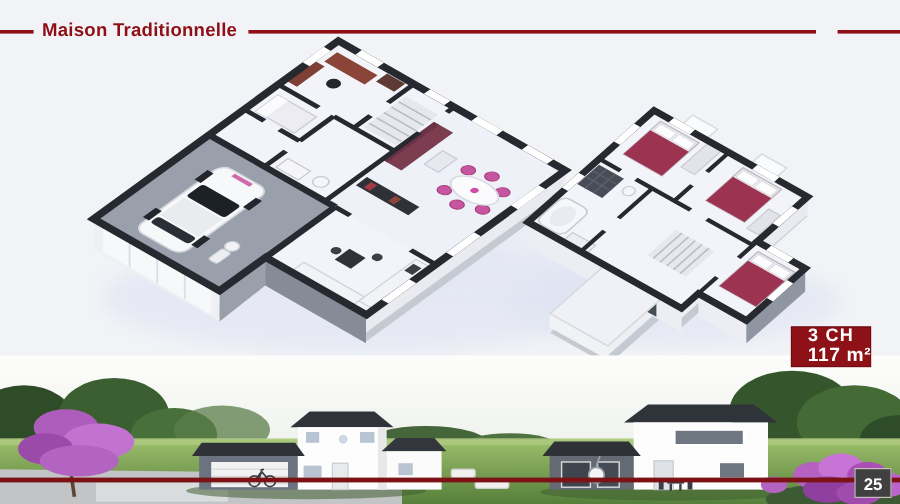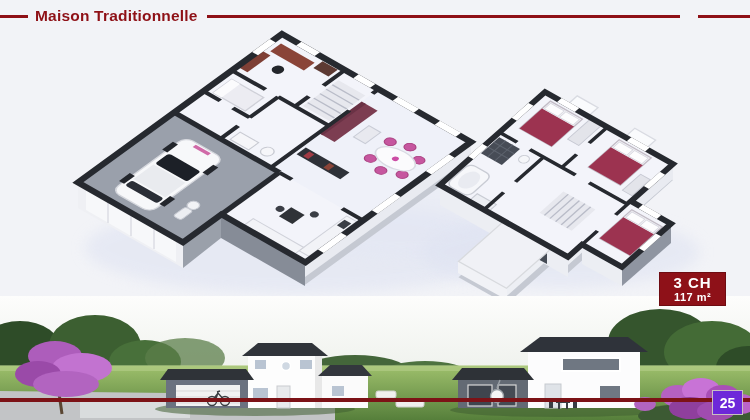--- a/index.html
+++ b/index.html
@@ -3,21 +3,21 @@
 <meta charset="utf-8">
 <style>
   html,body{margin:0;padding:0;}
   body{
     width:750px;height:420px;position:relative;overflow:hidden;
     background:#f2f3f7;
     font-family:"Liberation Sans", sans-serif;
   }
   
   .header{
-    position:absolute;top:2px;left:0;right:0;height:28px;
+    position:absolute;top:12px;left:0;right:0;height:28px;
     display:flex;align-items:center;color:#8e1016;
   }
   .rule{height:3px;background:#8e1016;}
   .rule.r-start{width:28px;margin-right:7px;}
   .rule.r-mid{flex:1;margin:0 9px;}
   .rule.r-end{width:52px;margin-left:9px;}
   .collection{
     font-size:15.5px;font-weight:bold;letter-spacing:.2px;white-space:nowrap;
   }
   .model{
@@ -28,24 +28,24 @@
   
   .scene{position:absolute;top:296px;left:0;}
   
   .spec-badge{
     position:absolute;left:659px;top:272px;width:67px;height:34px;
     background:#8e1118;color:#ffffff;text-align:center;
     display:flex;flex-direction:column;justify-content:center;
     line-height:1.1;box-shadow:0 0 0 1px #6e0c12 inset;
   }
   .spec-badge .rooms{font-size:15px;font-weight:bold;letter-spacing:1px;}
-  .spec-badge .area{font-size:11px;font-weight:bold;letter-spacing:.5px;}
+  .spec-badge .area{font-size:16px;font-weight:bold;letter-spacing:.5px;text-align:right;}
   .page-badge{
     position:absolute;left:712px;top:390px;width:29px;height:23px;
-    background:#6d28d9;border:1px solid #c9bfc0;color:#fff;
+    background:#404040;border:1px solid #c9bfc0;color:#fff;
     font-size:14px;font-weight:bold;display:flex;align-items:center;justify-content:center;
     z-index:5;
   }
 </style>
 </head>
 <body>
 
 <div class="header">
   <span class="rule r-start"></span>
   <span class="collection">Maison Traditionnelle</span>

